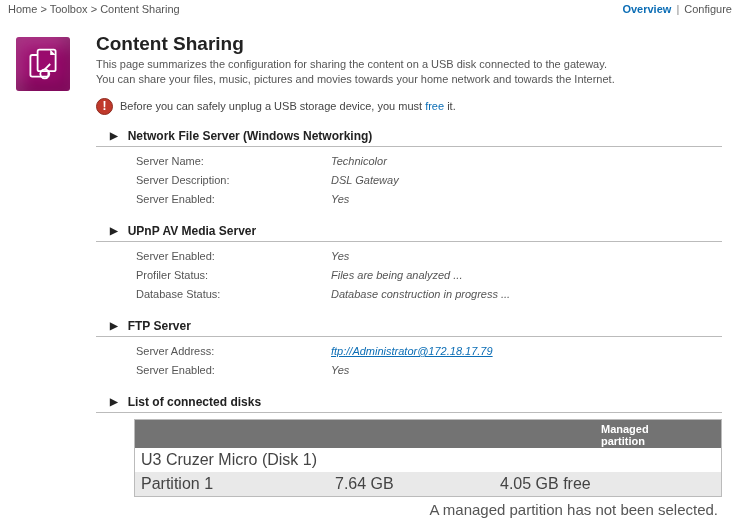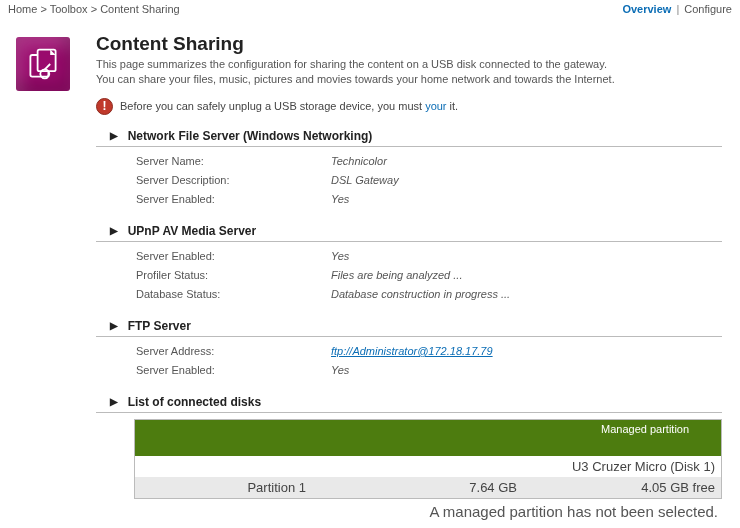--- a/index.html
+++ b/index.html
@@ -106,38 +106,37 @@
     color: #555;
   }
   .kv-label { width: 195px; flex: 0 0 195px; }
   .kv-value { flex: 1; font-style: italic; }
   .kv-value a { color: #0b6db5; }
   .disk-table {
     margin-left: 38px;
     border: 1px solid #bbb;
   }
   .dt-head {
-    background: #4d7c0f;
+    background: #737373;
     color: #fff;
-    font-weight: normal;
+    font-weight: bold;
     font-size: 11px;
     display: flex;
     justify-content: flex-end;
-    padding: 3px 30px 21px 6px;
+    padding: 3px 30px 0 6px;
     line-height: 1.15;
   }
   .dt-head .mp { text-align: left; width: 90px; }
   .dt-row {
     display: flex;
     padding: 3px 6px;
-    font-size: 13px;
+    font-size: 16px;
     color: #444;
-    text-align: right;
-  }
-  .dt-row.gray { background: #e9e9e9; gap: 17px; }
+  }
+  .dt-row.gray { background: #e9e9e9; }
   .dt-c1 { flex: 0 0 165px; }
   .dt-c2 { flex: 0 0 165px; margin-left: 29px; }
   .dt-c3 { flex: 1; }
   .dt-footer {
     text-align: right;
     font-size: 15px;
     color: #555;
     padding: 4px 4px 0 0;
     margin-left: 38px;
   }
@@ -176,21 +175,21 @@
   <div class="main">
     <h1>Content Sharing</h1>
     <p class="lead">
       <span>This page summarizes the configuration for sharing the content on a USB disk connected to the gateway.</span><br>
       <span>You can share your files, music, pictures and movies towards your home network and towards the Internet.</span>
     </p>
 
     <div class="notice">
       <span class="warn-icon">!</span>
       <span>
-        <span>Before you can safely unplug a USB storage device, you must </span><a href="#">your</a><span> it.</span>
+        <span>Before you can safely unplug a USB storage device, you must </span><a href="#">free</a><span> it.</span>
       </span>
     </div>
 
     <div class="section">
       <div class="section-header">
         <span class="tri">▶</span>
         <span>Network File Server (Windows Networking)</span>
       </div>
       <div class="kv-row">
           <div class="kv-label">Server Name:</div>

